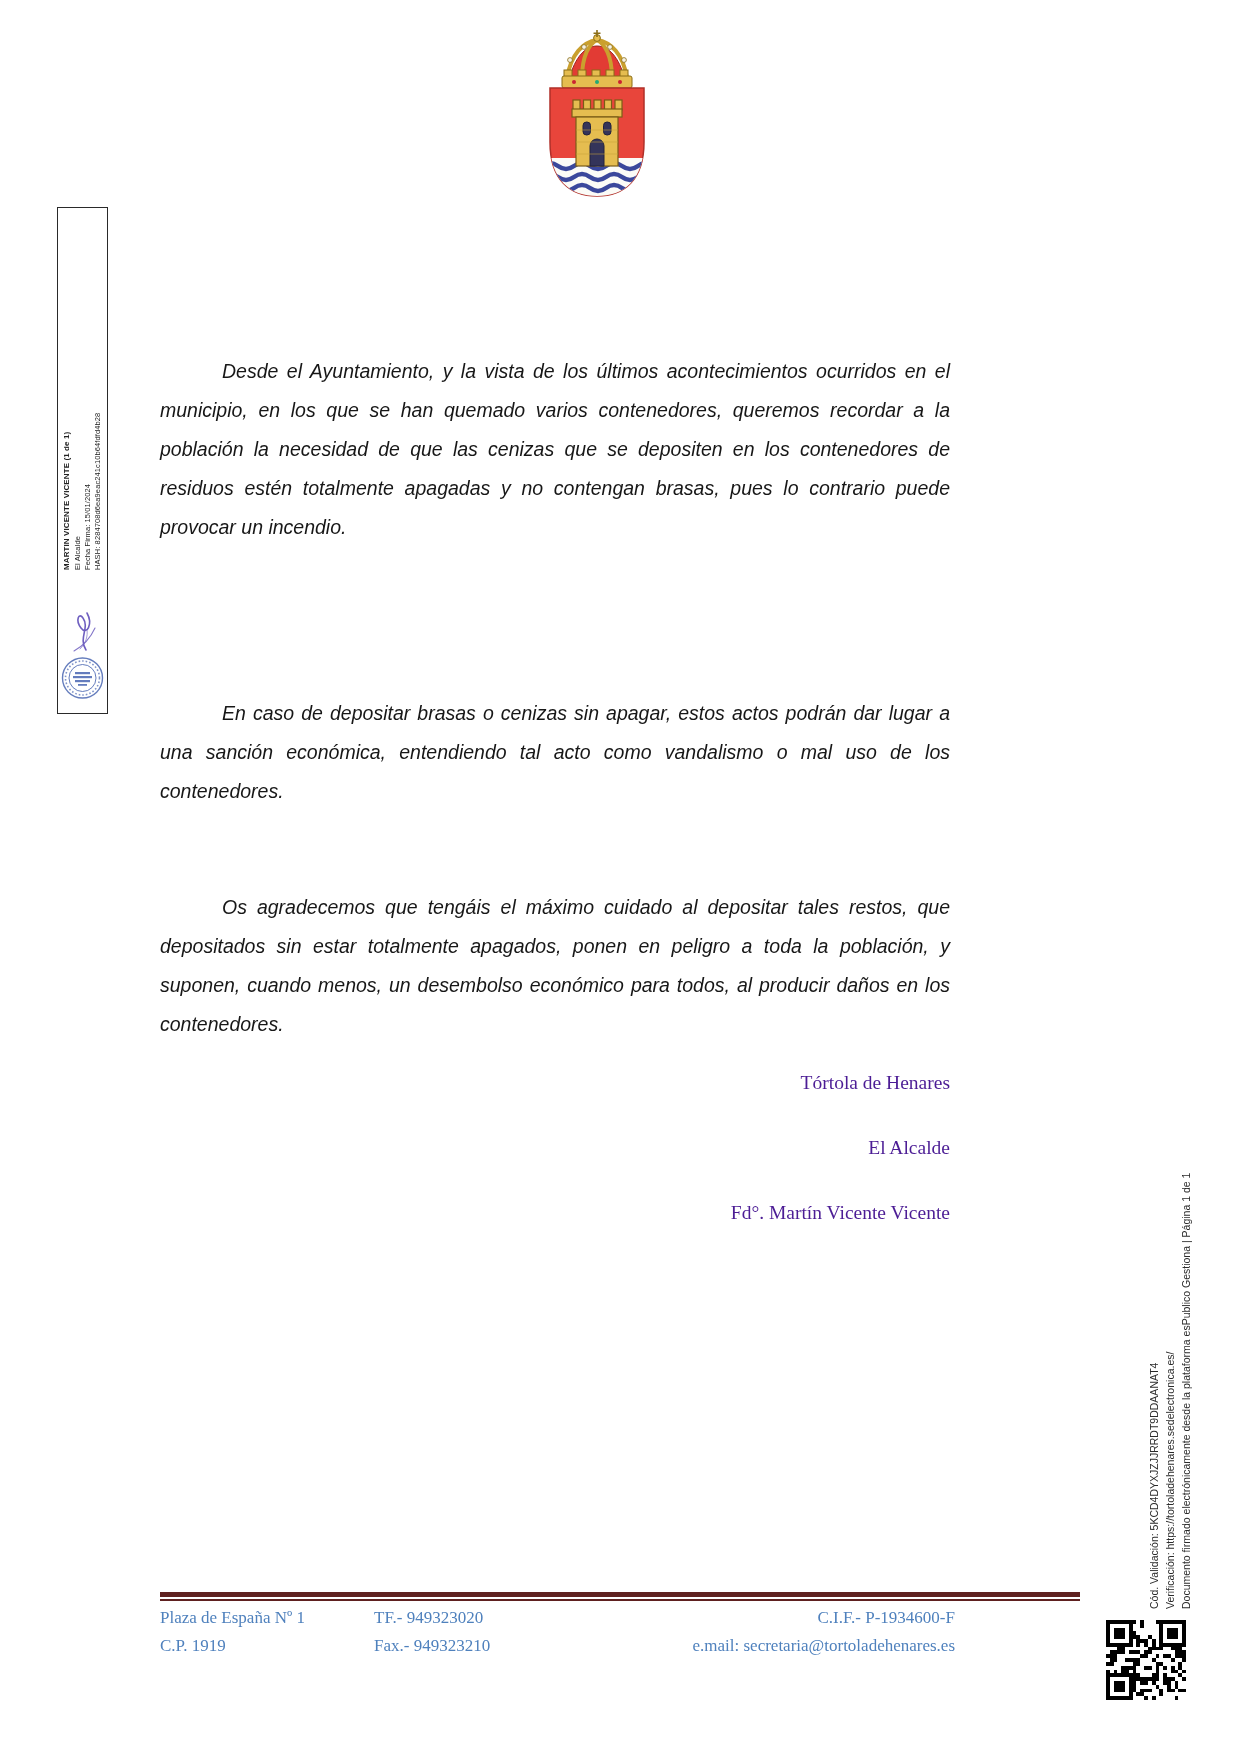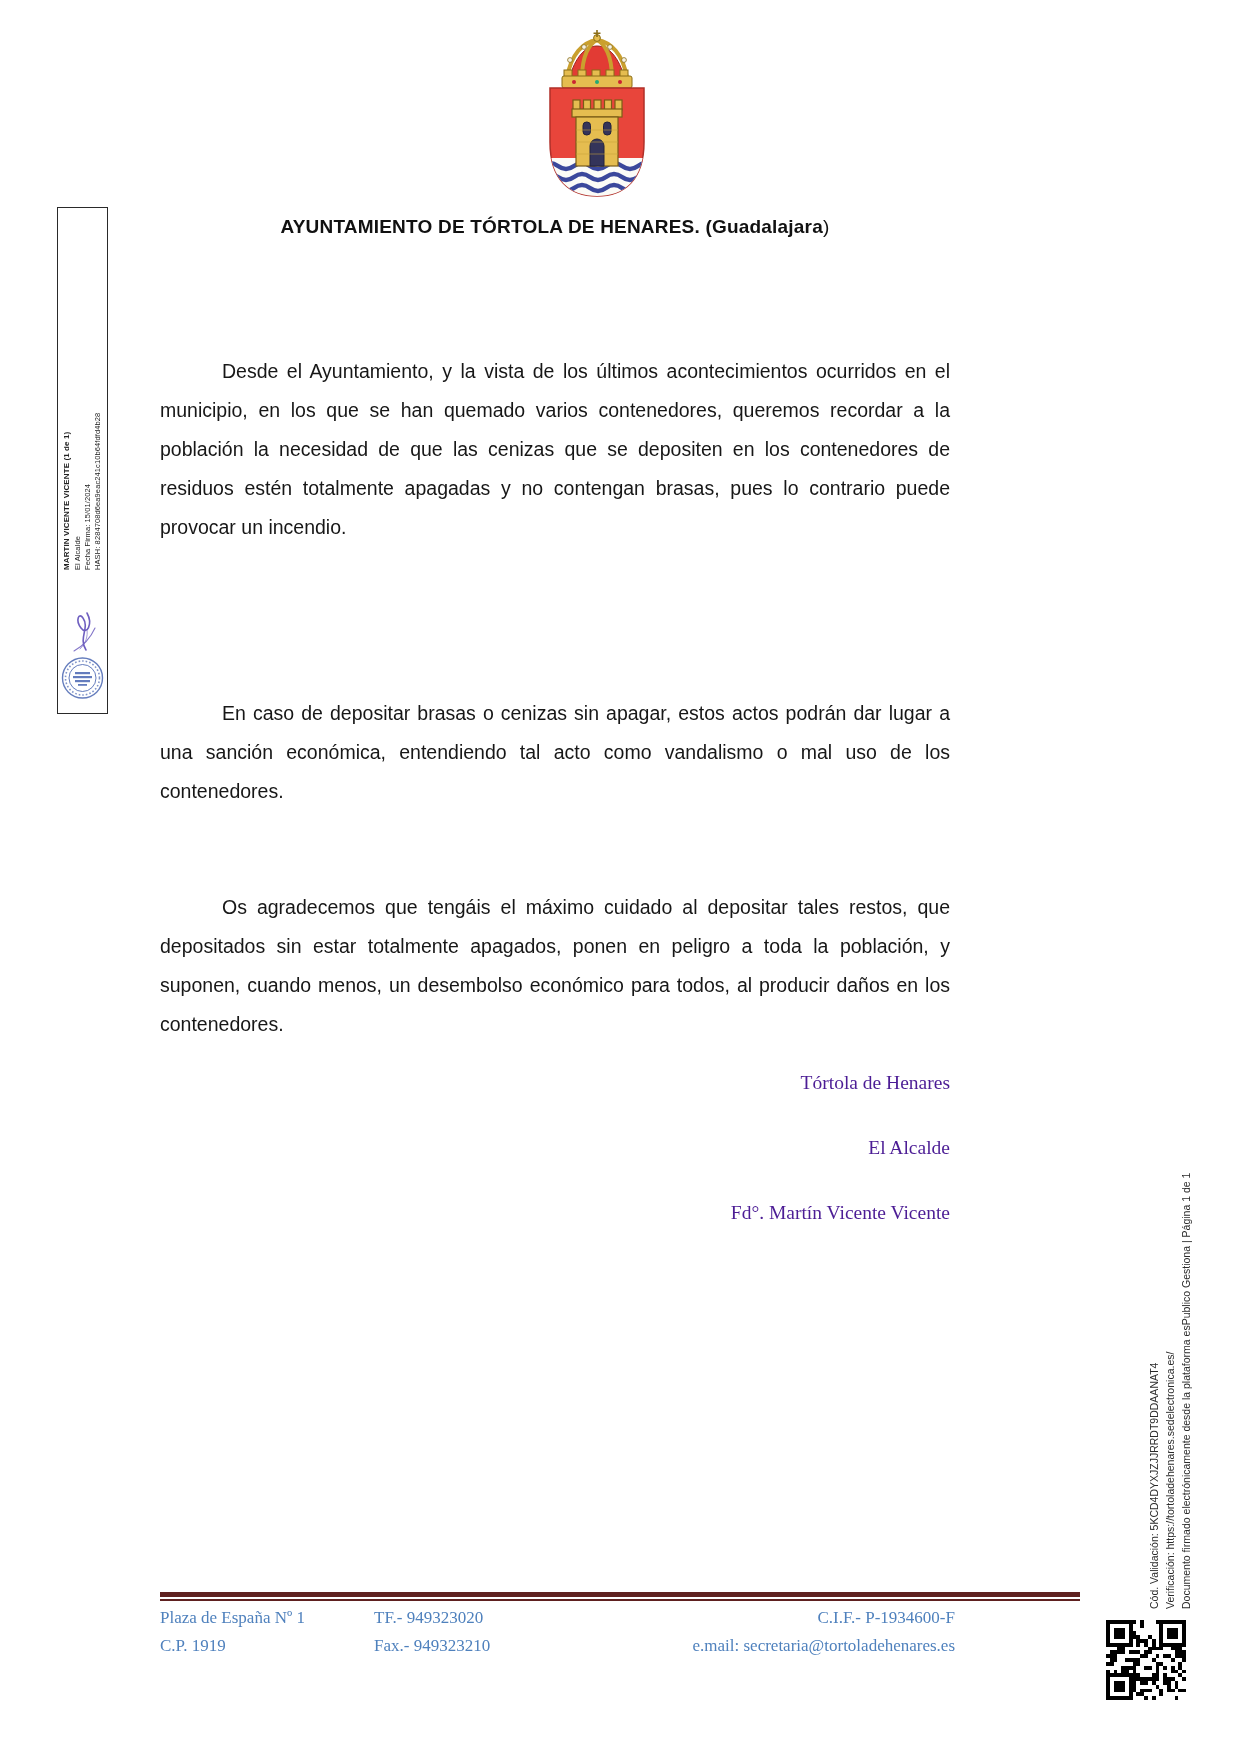--- a/index.html
+++ b/index.html
@@ -25,21 +25,21 @@
   .sig-text{
     position:absolute;top:150px;left:4px;height:212px;
     font-size:7.5px;line-height:1.34;color:#222;letter-spacing:.1px;white-space:nowrap;
   }
   .sig-text .b{font-weight:700;font-size:8px;}
   .sig-scribble{position:absolute;left:8px;top:398px;width:34px;height:48px;}
   .sig-stamp{position:absolute;left:2px;top:446px;width:45px;height:48px;}
   
   .para{
     position:absolute;left:160px;width:790px;
-    font-size:19.5px;line-height:39px;text-align:justify;text-indent:62px;color:#171717;
+    font-size:19.5px;line-height:39px;text-align:justify;text-indent:62px;color:#171717;font-style:italic;
   }
   .p1{top:352px;} .p2{top:694px;} .p3{top:888px;}
   .closing{
     position:absolute;left:160px;width:790px;text-align:right;
     font-size:19.5px;color:#4c1d95;white-space:nowrap;font-family:Liberation Serif, serif;
   }
   .c1{top:1072px;} .c2{top:1137px;} .c3{top:1202px;}
   .c4{top:1266px;font-weight:700;letter-spacing:.2px;}
   
   .side-validation{
@@ -129,23 +129,20 @@
         <rect x="47" y="92" width="7.5" height="13" rx="3.5"></rect>
         <rect x="67.5" y="92" width="7.5" height="13" rx="3.5"></rect>
         <path d="M54,136 v-20 a7,7 0 0 1 14,0 v20 z"></path>
       </g>
       <g stroke="#c7a03a" stroke-width=".7" opacity=".8">
         <path d="M40,100 h42 M40,112 h42 M40,124 h42"></path>
       </g>
     </svg>
   </div>
 
-  <div class="doc-title">
-    <span>AYUNTAMIENTO DE TÓRTOLA DE HENARES. (Guadalajara</span><span class="paren">)</span>
-  </div>
 
   <div class="sig-box">
     <div class="sig-text vtext">
       <div class="b">MARTIN VICENTE VICENTE (1 de 1)</div>
       <div>El Alcalde</div>
       <div>Fecha Firma: 15/01/2024</div>
       <div>HASH: 8284708d6ea9eac241c10b64fdfd4b28</div>
     </div>
     <div class="sig-scribble">
       <svg width="34" height="48" viewBox="0 0 34 48">

